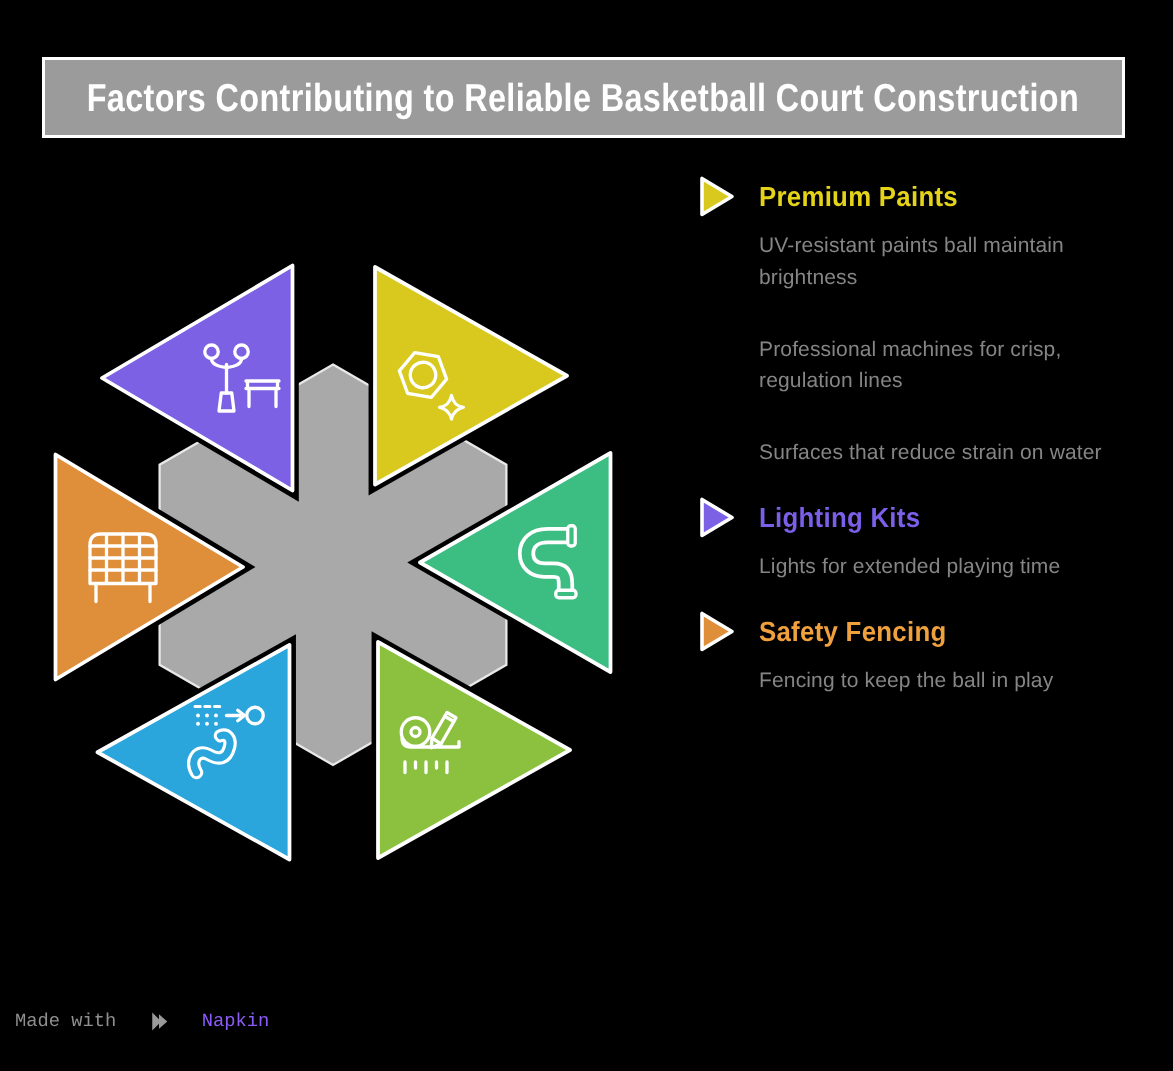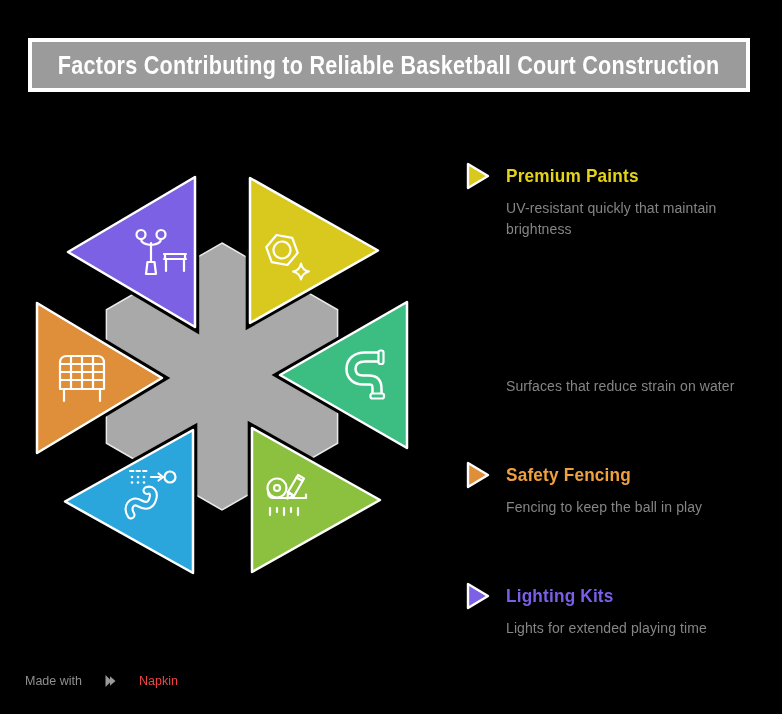--- a/index.html
+++ b/index.html
@@ -3,54 +3,54 @@
 <meta charset="utf-8">
 <style>
   html,body{margin:0;padding:0;}
   body{
     width:782px;height:714px;position:relative;overflow:hidden;
     background:#000;font-family:"Liberation Sans","DejaVu Sans",sans-serif;
   }
   
   .title-bar{
     position:absolute;left:28px;top:38px;width:722px;height:54px;
-    background:#9b9b9b;border:4px solid #ffffff;box-sizing:border-box;
+    background:#9b9b9b;border:2px solid #ffffff;box-sizing:border-box;
     display:flex;align-items:center;justify-content:center;
   }
   .title-text{
     display:inline-block;white-space:nowrap;
     font-size:26px;font-weight:700;color:#ffffff;letter-spacing:.3px;
     transform:scaleX(.83);transform-origin:center center;
   }
   
   .diagram-svg{position:absolute;left:0;top:0;width:782px;height:714px;}
   
   .legend{
     position:absolute;left:466px;top:117px;width:292px;
     display:flex;flex-direction:column;gap:19px;
   }
-  .legend-item{display:block;margin-top:45px;}
+  .legend-item{display:block;}
   .li-head{display:flex;align-items:center;gap:16px;height:28px;}
   .li-bullet{flex:0 0 auto;display:block;}
   .li-title{
     display:inline-block;white-space:nowrap;
     font-size:18.5px;font-weight:700;letter-spacing:.2px;
     transform:scaleX(.93);transform-origin:left center;
   }
   .li-desc{
     margin:8px 0 0 40px;max-width:254px;
     font-size:14px;line-height:21px;color:#858585;letter-spacing:.1px;
   }
   
   .footer{
-    position:absolute;left:25px;top:672px;height:18px;
+    position:absolute;left:10px;top:672px;height:18px;
     display:flex;align-items:center;gap:22px;
-    font-size:12.5px;color:#8f8f8f;
+    font-size:12.5px;color:#8f8f8f;font-family:Liberation Mono, monospace;
   }
-  .footer .brand{color:#ef4444;}
+  .footer .brand{color:#8b5cf6;}
 </style>
 </head>
 <body>
 
 <div class="title-bar">
   <span class="title-text">Factors Contributing to Reliable Basketball Court Construction</span>
 </div>
 
 <svg class="diagram-svg" viewBox="0 0 782 714" xmlns="http://www.w3.org/2000/svg">
 
@@ -133,49 +133,50 @@
 
 <div class="legend">
 
   <div class="legend-item">
     <div class="li-head">
       <svg class="li-bullet" width="24" height="28" viewBox="0 0 24 28">
         <path d="M2,2 L2,26 L22,14 Z" stroke="#ffffff" stroke-width="2.4" stroke-linejoin="round" fill="#d9c91e"></path>
       </svg>
       <span class="li-title" style="color: rgb(229, 211, 25);">Premium Paints</span>
     </div>
-    <div class="li-desc">UV-resistant quickly that maintain brightness</div>
+    <div class="li-desc">UV-resistant paints ball maintain brightness</div>
   </div>
 
 
   <div class="legend-item">
+    <div class="li-desc">Professional machines for crisp, regulation lines</div>
   </div>
 
   <div class="legend-item">
     <div class="li-desc">Surfaces that reduce strain on water</div>
+  </div>
+
+  <div class="legend-item">
+    <div class="li-head">
+      <svg class="li-bullet" width="24" height="28" viewBox="0 0 24 28">
+        <path d="M2,2 L2,26 L22,14 Z" stroke="#ffffff" stroke-width="2.4" stroke-linejoin="round" fill="#7d61e4"></path>
+      </svg>
+      <span class="li-title" style="color: rgb(123, 95, 232);">Lighting Kits</span>
+    </div>
+    <div class="li-desc">Lights for extended playing time</div>
   </div>
 
   <div class="legend-item">
     <div class="li-head">
       <svg class="li-bullet" width="24" height="28" viewBox="0 0 24 28">
         <path d="M2,2 L2,26 L22,14 Z" stroke="#ffffff" stroke-width="2.4" stroke-linejoin="round" fill="#df8e39"></path>
       </svg>
       <span class="li-title" style="color: rgb(240, 160, 60);">Safety Fencing</span>
     </div>
     <div class="li-desc">Fencing to keep the ball in play</div>
-  </div>
-
-  <div class="legend-item">
-    <div class="li-head">
-      <svg class="li-bullet" width="24" height="28" viewBox="0 0 24 28">
-        <path d="M2,2 L2,26 L22,14 Z" stroke="#ffffff" stroke-width="2.4" stroke-linejoin="round" fill="#7d61e4"></path>
-      </svg>
-      <span class="li-title" style="color: rgb(123, 95, 232);">Lighting Kits</span>
-    </div>
-    <div class="li-desc">Lights for extended playing time</div>
   </div>
 
 </div>
 
 <div class="footer">
   <span>Made with</span>
   <svg width="13" height="16" viewBox="0 0 13 16">
     <path d="M1.5,2 L7.5,8 L1.5,14 Z" fill="#9a9a9a"></path>
     <path d="M6,3.2 L11.5,8 L6,12.8 Z" fill="#9a9a9a"></path>
   </svg>

